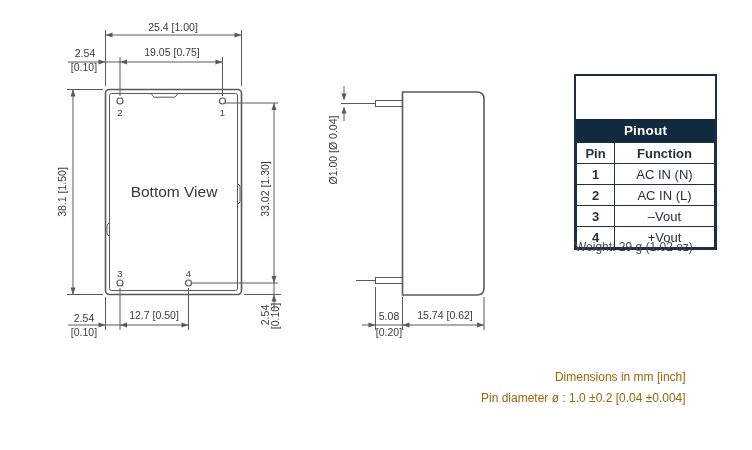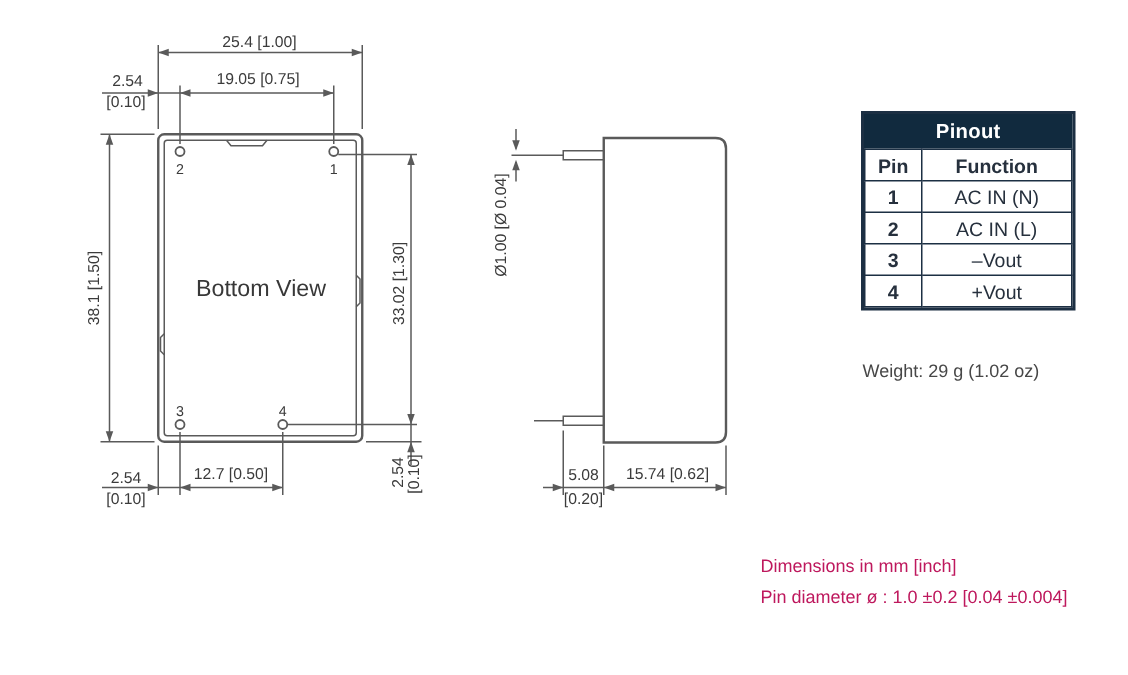--- a/index.html
+++ b/index.html
@@ -21,41 +21,41 @@
   svg .viewlbl{font-size:15.5px;fill:#383838;}
 
   .pinout-wrap{
     position:absolute;left:574px;top:74px;width:143px;
     border:2px solid var(--table-border,#16293c);
     box-sizing:border-box;background:#fff;
   }
   .pinout-header{
     background:var(--header-bg,#112a3e);color:#ffffff;
     font-size:13.5px;font-weight:bold;text-align:center;
-    height:23px;line-height:23px;letter-spacing:.2px;
+    height:23px;line-height:23px;letter-spacing:.2px;margin-top:43px;
   }
   .pinout-wrap table{
     width:100%;border-collapse:collapse;table-layout:fixed;
   }
   .pinout-wrap th,.pinout-wrap td{
     border:1px solid var(--table-border,#16293c);
     height:20px;text-align:center;vertical-align:middle;
     font-size:13px;color:var(--table-text,#26303d);padding:0;
   }
   .pinout-wrap th{font-weight:bold;}
   .pinout-wrap td.pin-num{font-weight:bold;}
   .pinout-wrap col.c1{width:38px;}
 
   .weight{
     position:absolute;left:575px;top:240px;
     font-size:12px;color:#474747;
   }
   .notes{
-    position:absolute;left:507px;top:367px;
-    font-size:12px;color:#be185d;line-height:20.5px;white-space:nowrap;
+    position:absolute;left:481px;top:367px;
+    font-size:12px;color:#a16207;line-height:20.5px;white-space:nowrap;text-align:right;
   }
 </style>
 </head>
 <body>
 
 <div class="stage">
 
   <svg width="540" height="360" viewBox="0 0 540 360" style="position:absolute;left:0;top:0;">
 
     <g>

